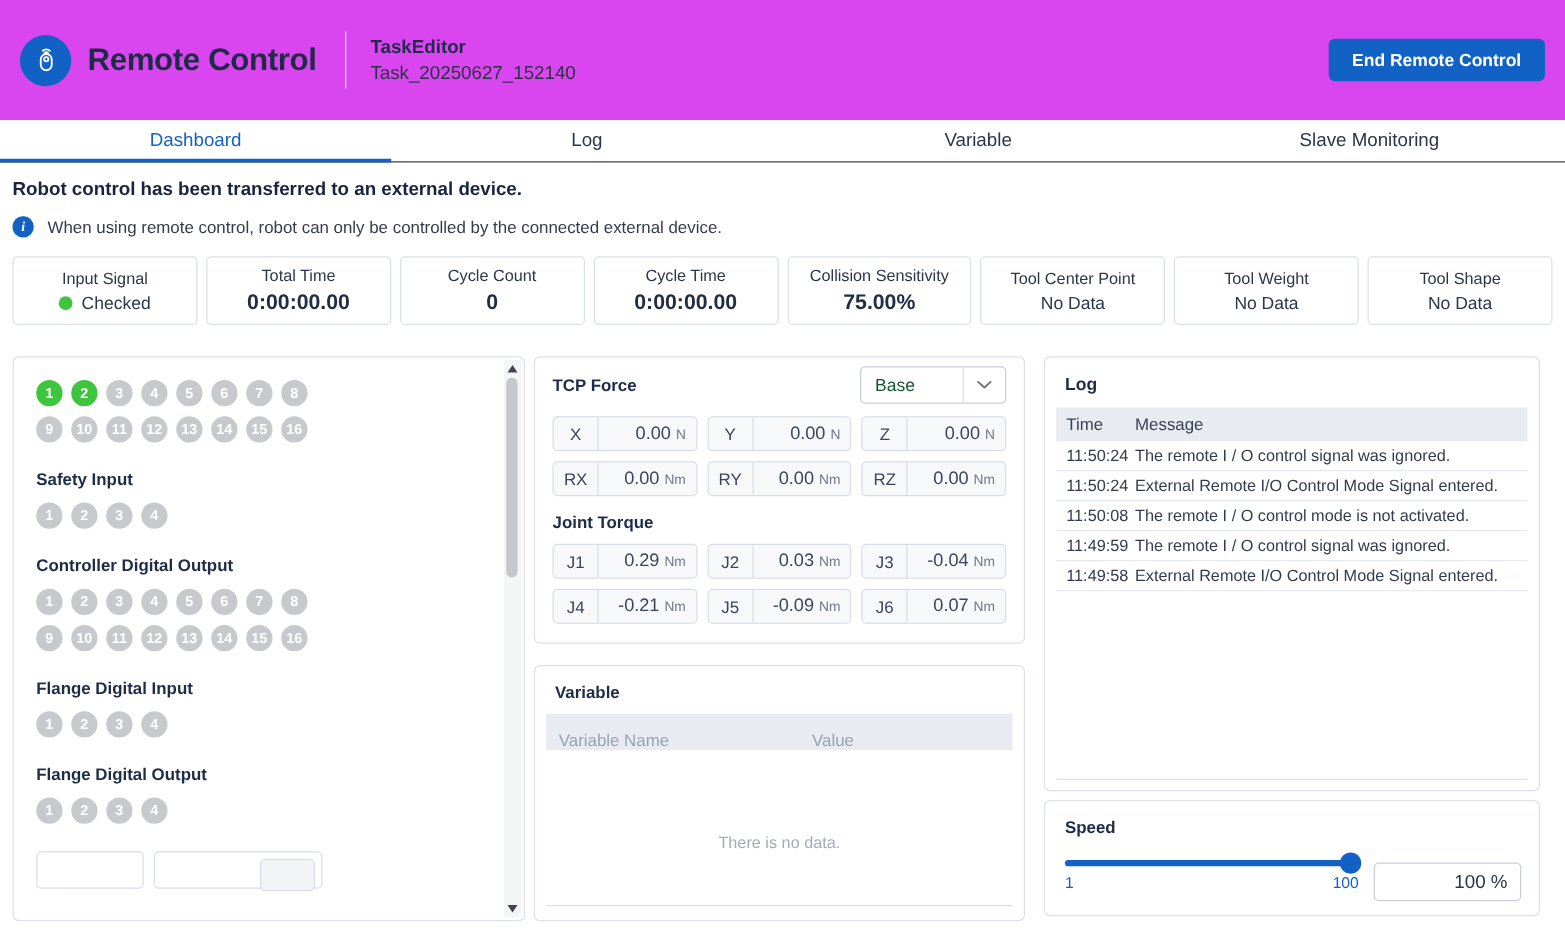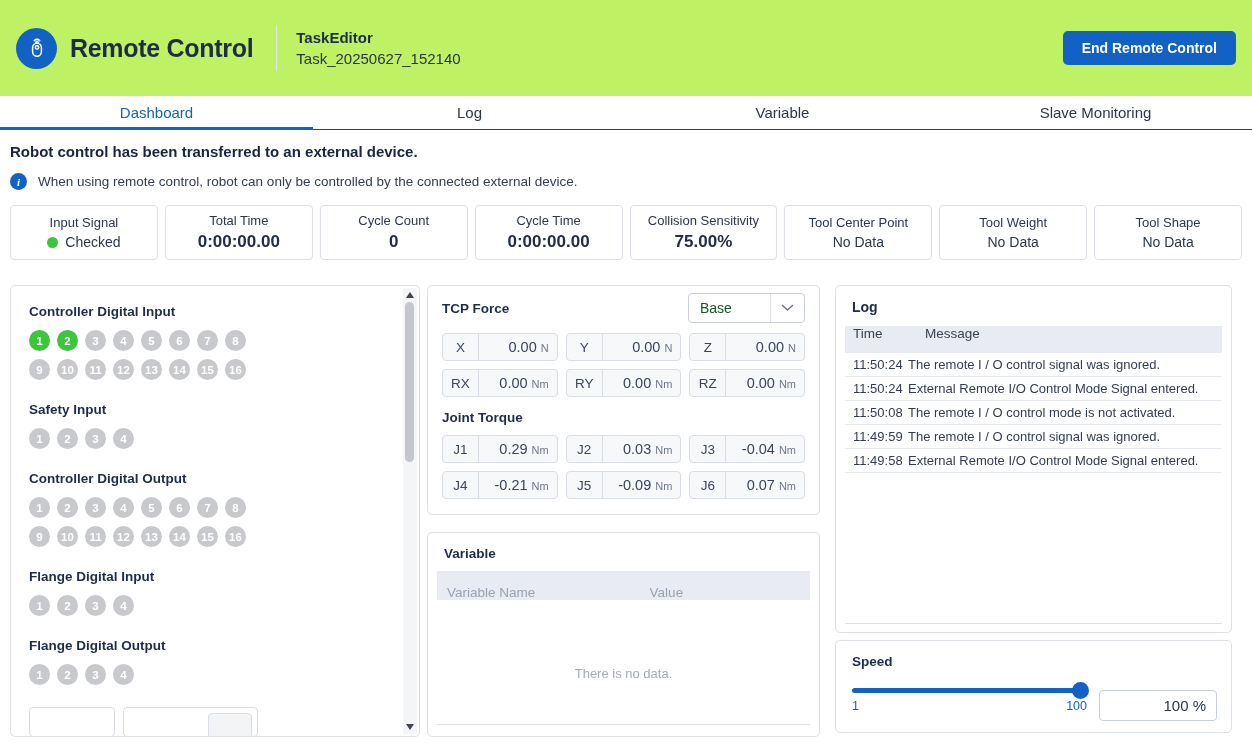--- a/index.html
+++ b/index.html
@@ -2,21 +2,21 @@
 <html><head>
 <meta charset="utf-8">
 <style>
   * { box-sizing: border-box; margin: 0; padding: 0; }
   html,body { width:1252px; height:743px; }
   body {
     font-family: "Liberation Sans", sans-serif;
     background:#fff; color:#1f2c47; overflow:hidden; position:relative;
   }
   
-  .app-header { height:96px; display:flex; align-items:center; padding:4px 16px; position:relative; background:#bef264; }
+  .app-header { height:96px; display:flex; align-items:center; padding:4px 16px; position:relative; background:#d946ef; }
   .logo-circle { width:41px; height:41px; border-radius:50%; background:#1261c4; display:flex; align-items:center; justify-content:center; flex:0 0 auto; }
   .app-title { font-size:25px; font-weight:bold; color:#1f2c47; margin-left:13px; letter-spacing:-0.3px; }
   .header-divider { width:1px; height:46px; background:#e1e5ea; margin:0 19px 0 23px; }
   .task-type { font-size:15px; font-weight:bold; color:#1f2c47; }
   .task-name { font-size:15px; color:#2b3345; margin-top:4px; }
   .end-btn { position:absolute; right:16px; top:31px; height:34px; padding:0 19px; background:#1261c4; color:#fff; font-size:14px; font-weight:bold; border:none; border-radius:5px; font-family:"Liberation Sans",sans-serif; cursor:pointer; }
   
   .tabbar { display:flex; height:34px; border-bottom:1px solid #404040; }
   .tab { flex:1; display:flex; align-items:center; justify-content:center; font-size:15px; color:#2b3648; position:relative; cursor:pointer; }
   .tab.active { color:#1261c4; }
@@ -71,21 +71,21 @@
   .field-unit { font-size:11px; color:#6f7787; margin:1px 8px 0 4px; }
   .joint-title { margin-top:13px; }
   
   .var-title { margin:13px 16px 10px; font-size:13.5px; font-weight:bold; }
   .var-head { display:flex; align-items:flex-end; background:#e9ebf2; height:29px; margin:0 9px; font-size:13.5px; color:#9aa2b1; }
   .var-col-name { flex:0 0 57%; padding-left:10px; }
   .var-empty { text-align:center; margin-top:66px; font-size:13px; color:#a5abb6; }
   .var-bottomline { position:absolute; left:9px; right:9px; bottom:11px; height:1px; background:#dde1e7; }
   
   .log-title { margin:13px 16px 11px; font-size:14px; font-weight:bold; }
-  .log-head { display:flex; align-items:flex-start; background:#e9ebf2; height:27px; margin:0 9px; font-size:13.5px; color:#3a4150;gap:17px; }
+  .log-head { display:flex; align-items:center; background:#e9ebf2; height:27px; margin:0 9px; font-size:13.5px; color:#3a4150; }
   .log-col-time { flex:0 0 63px; padding-left:8px; }
   .log-row { display:flex; align-items:center; height:24px; margin:0 9px; border-bottom:1px solid #e6e9ee; font-size:13px; color:#333c4e; }
   .log-bottomline { position:absolute; left:9px; right:9px; bottom:8px; height:1px; background:#dde1e7; }
   
   .speed-title { margin:13px 16px 9px; font-size:13.5px; font-weight:bold; }
   .speed-row { display:flex; margin:0 14px 0 16px; }
   .slider-wrap { flex:1; margin-right:12px; position:relative; padding-top:10px; }
   .slider-track { position:relative; height:5px; border-radius:3px; background:#1261c4; }
   .slider-handle { position:absolute; right:-2px; top:-6px; width:17px; height:17px; border-radius:50%; background:#1261c4; cursor:pointer; }
   .slider-scale { display:flex; justify-content:space-between; font-size:12.5px; color:#1261c4; margin-top:6px; }
@@ -163,21 +163,20 @@
       <div class="card-label">Tool Shape</div>
       <div class="card-value">No Data</div>
     </div>
   </div>
 
 <div class="main">
 
   <div class="panel" id="io-panel">
     <div>
         <div class="io-section">
-          <div class="io-title">Controller Digital Input</div>
           <div class="io-row">
             <div class="io-dot on">1</div>
             <div class="io-dot on">2</div>
             <div class="io-dot">3</div>
             <div class="io-dot">4</div>
             <div class="io-dot">5</div>
             <div class="io-dot">6</div>
             <div class="io-dot">7</div>
             <div class="io-dot">8</div>
           </div>

